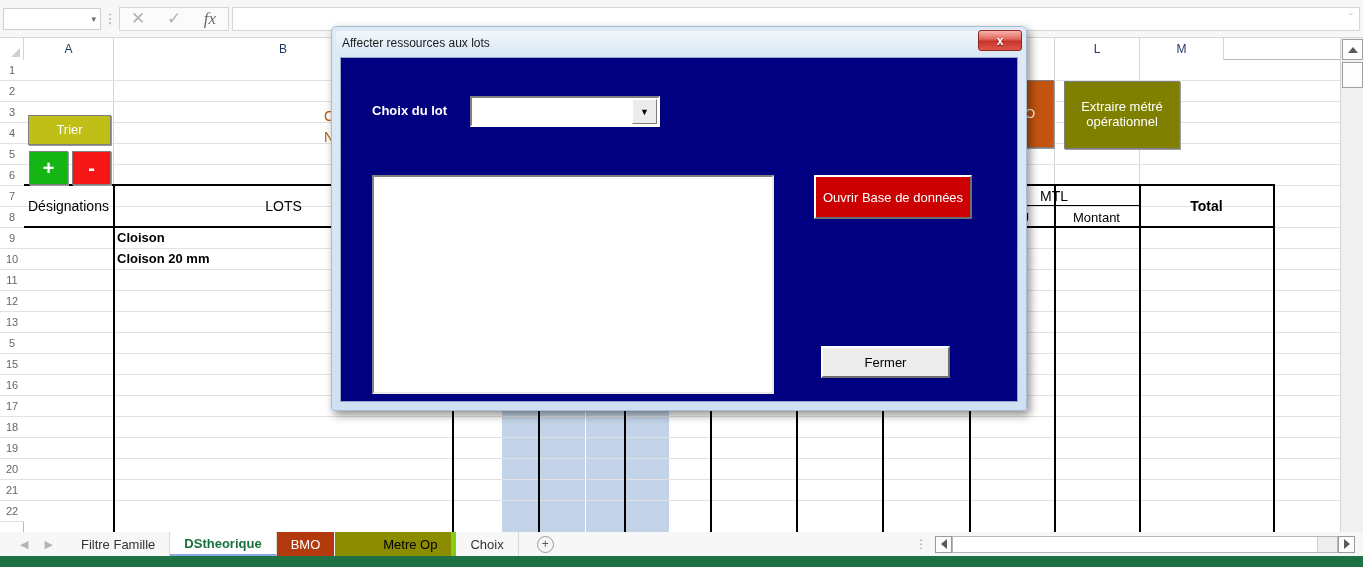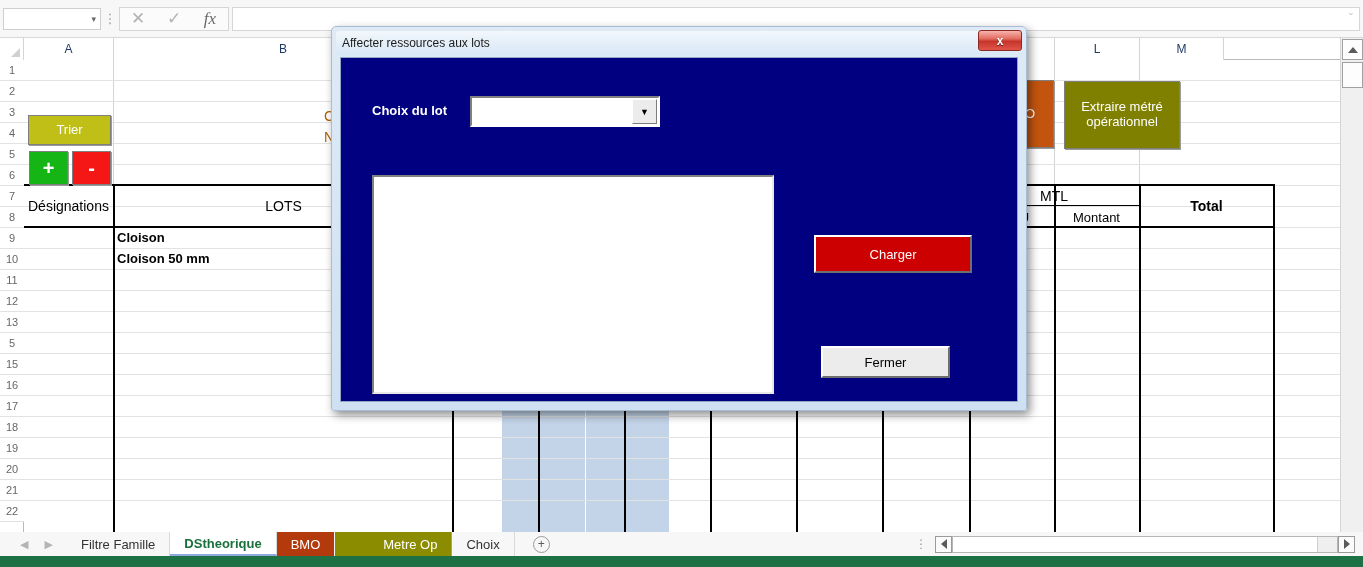--- a/index.html
+++ b/index.html
@@ -107,21 +107,21 @@
   .tabbar { position: absolute; left: 0; bottom: 11px; width: 1363px; height: 24px; background: #f7f7f7; display: flex; align-items: center; }
   .nav-arrows { display: flex; align-items: center; gap: 16px; padding: 0 14px 0 20px; }
   .nav-arrow { color: #b4b4b4; font-size: 11px; }
   .sheet-tabs { display: flex; align-items: stretch; height: 24px; }
   .sheet-tab {
     padding: 0 14px; display: flex; align-items: center; font-size: 13px; color: #333;
     border-right: 1px solid #d9d9d9; background: #f7f7f7; height: 24px;
   }
   .sheet-tab.active { background: #fff; color: #19703c; font-weight: bold; border-bottom: 2px solid #8ea9db; }
   .sheet-tab.bmo { background: #b33a0c; color: #fff; border-right: 1px solid #f7f7f7; }
-  .sheet-tab.metreop { background: #8c8c00; color: #ffffff; border-right: 1px solid #84cc16; padding-left: 48px; }
+  .sheet-tab.metreop { background: #8c8c00; color: #000000; border-right: 5px solid #84cc16; padding-left: 48px; }
   .add-sheet { margin-left: 18px; width: 17px; height: 17px; border: 1px solid #9a9a9a; border-radius: 50%; display: flex; align-items: center; justify-content: center; font-size: 12px; color: #5a5a5a; }
   .tab-vdots { margin-left: auto; color: #9a9a9a; font-size: 12px; padding-right: 8px; }
   .hscroll { display: flex; align-items: center; width: 420px; height: 17px; margin-right: 8px; }
   .hs-track { flex: 1; height: 17px; background: #efefef; border: 1px solid #b6b6b6; position: relative; }
   .hs-thumb { position: absolute; left: 0; top: 0; width: 365px; height: 15px; background: #fff; border-right: 1px solid #cfcfcf; }
   .hs-btn { width: 17px; height: 17px; background: #fbfbfb; border: 1px solid #9a9a9a; display: flex; align-items: center; justify-content: center; }
 
   .statusbar { position: absolute; left: 0; bottom: 0; width: 1363px; height: 11px; background: #1e7145; }
 
   
@@ -289,21 +289,21 @@
       <div class="thickline" style="left:1249px;top:124px;width:2px;   height:348px;"></div>
       <div class="thickline" style="left:945px; top:145px; width:170px; height:1px;"></div>
 
       <div class="cellbox" style="left:4px; top:126px; width:85px; height:40px; font-size:14px;">Désignations</div>
       <div class="cellbox center" style="left:91px; top:126px; width:337px; height:40px; font-size:14px;">LOTS</div>
       <div class="cellbox center" style="left:946px; top:126px; width:168px; height:20px; font-size:14px;">MTL</div>
       <div class="cellbox center" style="left:946px; top:147px; width:83px; height:20px; font-size:13px;">Prix/U</div>
       <div class="cellbox center" style="left:1031px; top:147px; width:83px; height:20px; font-size:13px;">Montant</div>
       <div class="cellbox center" style="left:1116px; top:126px; width:133px; height:40px; font-size:14px;font-weight:bold;">Total</div>
       <div class="cellbox bold" style="left:93px; top:167px; width:200px; height:21px;">Cloison</div>
-      <div class="cellbox bold" style="left:93px; top:188px; width:200px; height:21px;">Cloison 50 mm</div>
+      <div class="cellbox bold" style="left:93px; top:188px; width:200px; height:21px;">Cloison 20 mm</div>
       <div class="cellbox" style="left:300px; top:46px; width:20px; height:20px; font-size:14px; color:#b06000;">C</div>
       <div class="cellbox" style="left:300px; top:67px; width:20px; height:20px; font-size:14px; color:#b06000;">N</div>
     </div>
   </div>
 
   <div class="sheet-btn btn-trier" style="left:28px; top:115px; width:83px; height:30px;">Trier</div>
   <div class="sheet-btn btn-plus" style="left:29px; top:151px; width:39px; height:34px;">+</div>
   <div class="sheet-btn btn-minus" style="left:72px; top:151px; width:39px; height:34px;">-</div>
   <div class="sheet-btn btn-bmo" style="left:1010px; top:80px; width:44px; height:68px; justify-content:flex-start; padding-left:14px;">O</div>
   <div class="sheet-btn btn-extraire" style="left:1064px; top:81px; width:116px; height:68px; padding:0 8px;">Extraire métré opérationnel</div>
@@ -356,18 +356,18 @@
       <div class="combo">
         <span style="position:absolute;left:6px;font-size:13px;color:#000;"></span>
         <div class="combo-btn">
           <span style="font-size:9px;color:#000;">▼</span>
         </div>
       </div>
 
 
       <div class="listbox"></div>
 
-      <div class="dlg-btn red" style="left:473px; top:177px; width:158px; height:38px;">Charger</div>
+      <div class="dlg-btn red" style="left:473px; top:117px; width:158px; height:44px;">Ouvrir Base de données</div>
       <div class="dlg-btn grey" style="left:480px; top:288px; width:129px; height:32px;">Fermer</div>
     </div>
   </div>
 
 </div>
 
 </body></html>

